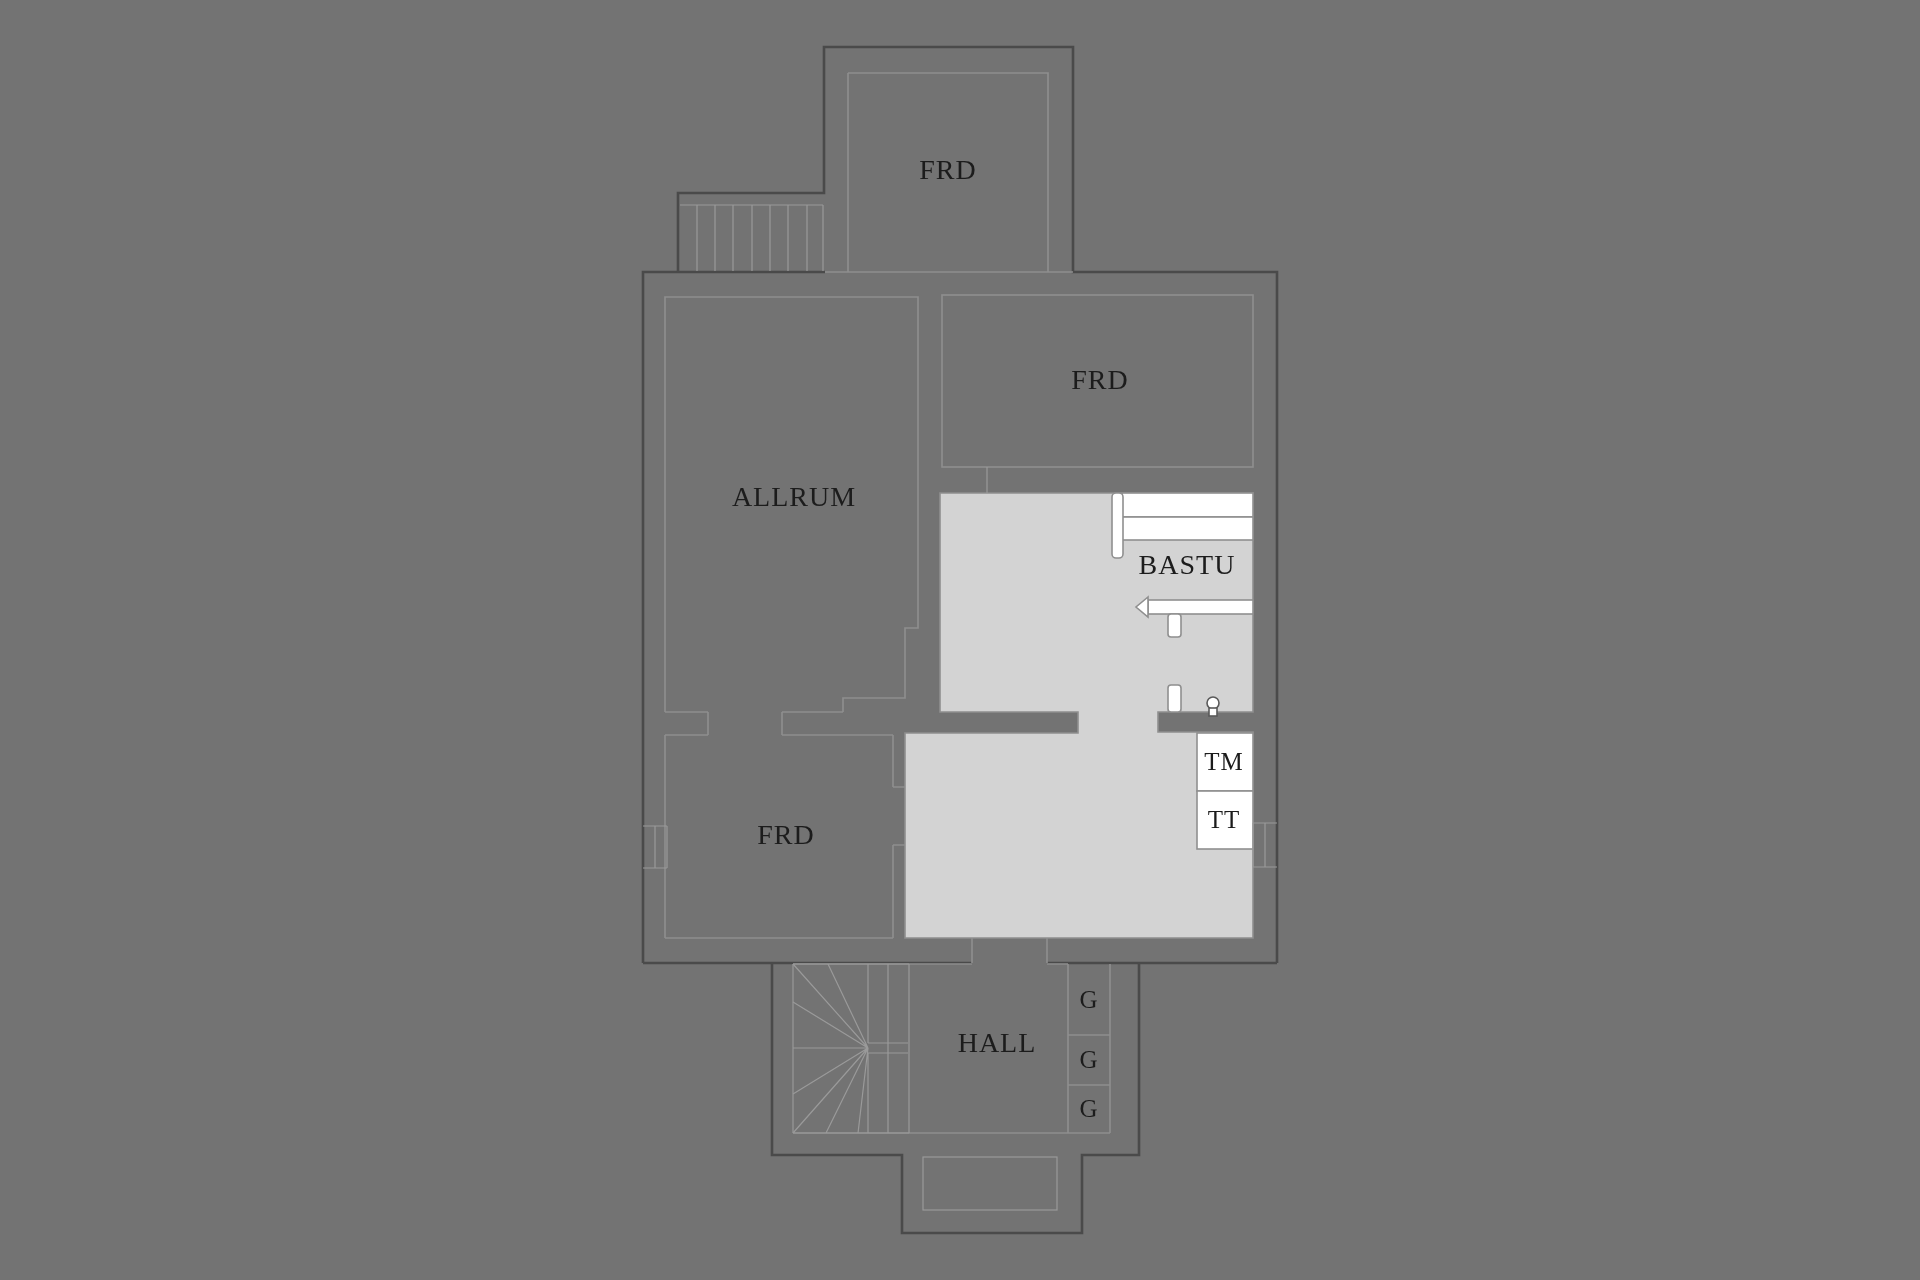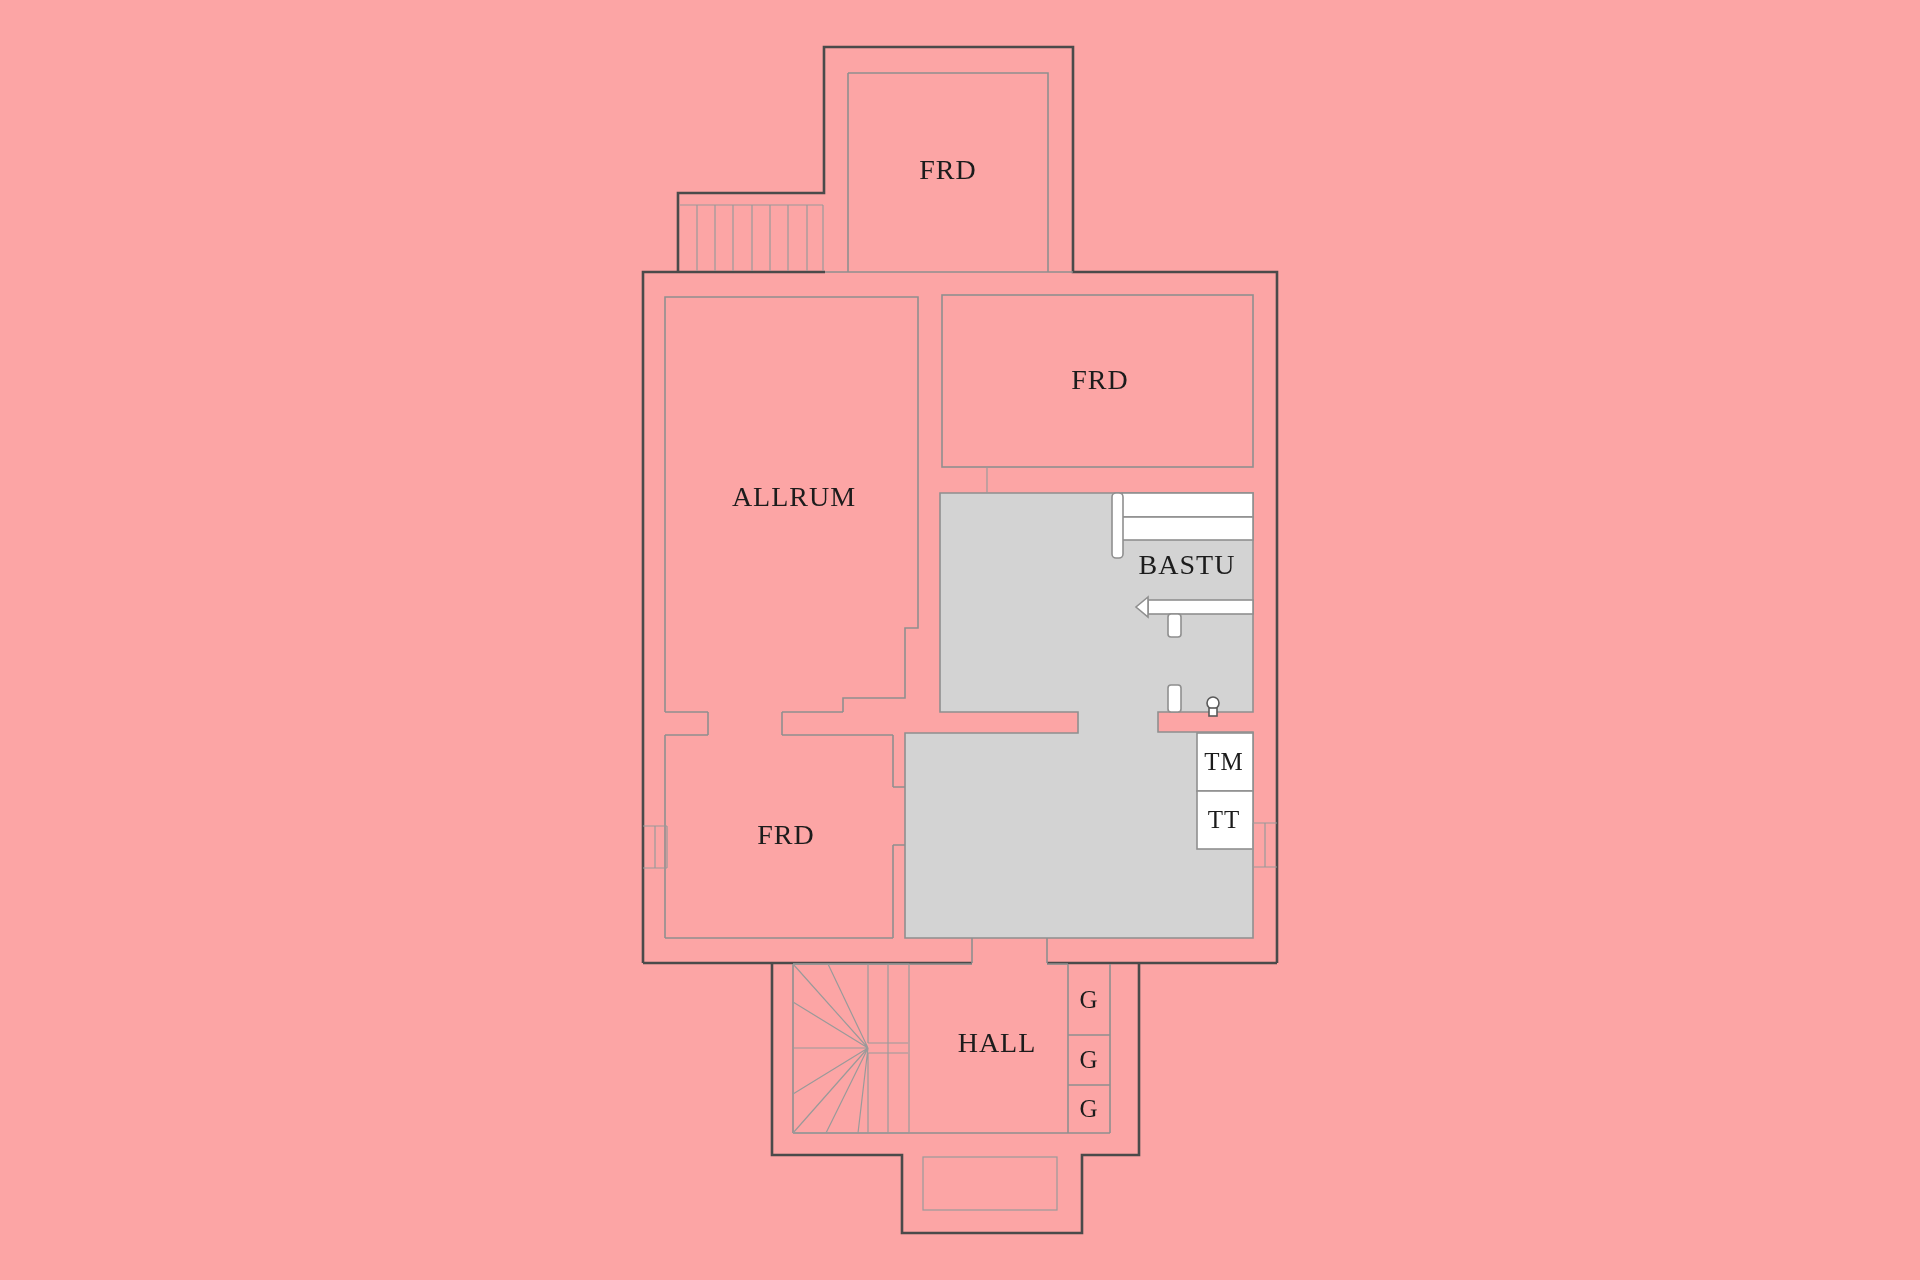--- a/index.html
+++ b/index.html
@@ -1,16 +1,16 @@
 <!DOCTYPE html>
 <html><head>
 <meta charset="utf-8">
 <style>
   html,body{margin:0;padding:0;background:#ffffff;}
-  .stage{position:relative;width:1920px;height:1280px;background:#fca5a5;overflow:hidden;}
+  .stage{position:relative;width:1920px;height:1280px;background:#737373;overflow:hidden;}
   svg{position:absolute;left:0;top:0;}
   .outer{fill:none;stroke:#4a4a4a;stroke-width:2.6;stroke-linejoin:miter;}
   .inner{fill:none;stroke:#8f8f8f;stroke-width:1.6;}
   .innerthin{fill:none;stroke:#9a9a9a;stroke-width:1.2;}
   .gray{fill:#d3d3d3;stroke:#8f8f8f;stroke-width:1.6;}
   .whitebox{fill:#ffffff;stroke:#8f8f8f;stroke-width:1.6;}
   .glyph{fill:#ffffff;stroke:#5a5a5a;stroke-width:1.6;}
   text{font-family:"Liberation Serif","DejaVu Serif",serif;fill:#1c1c1c;
        text-anchor:middle;letter-spacing:1px;}
   .room-label{font-size:28px;}

